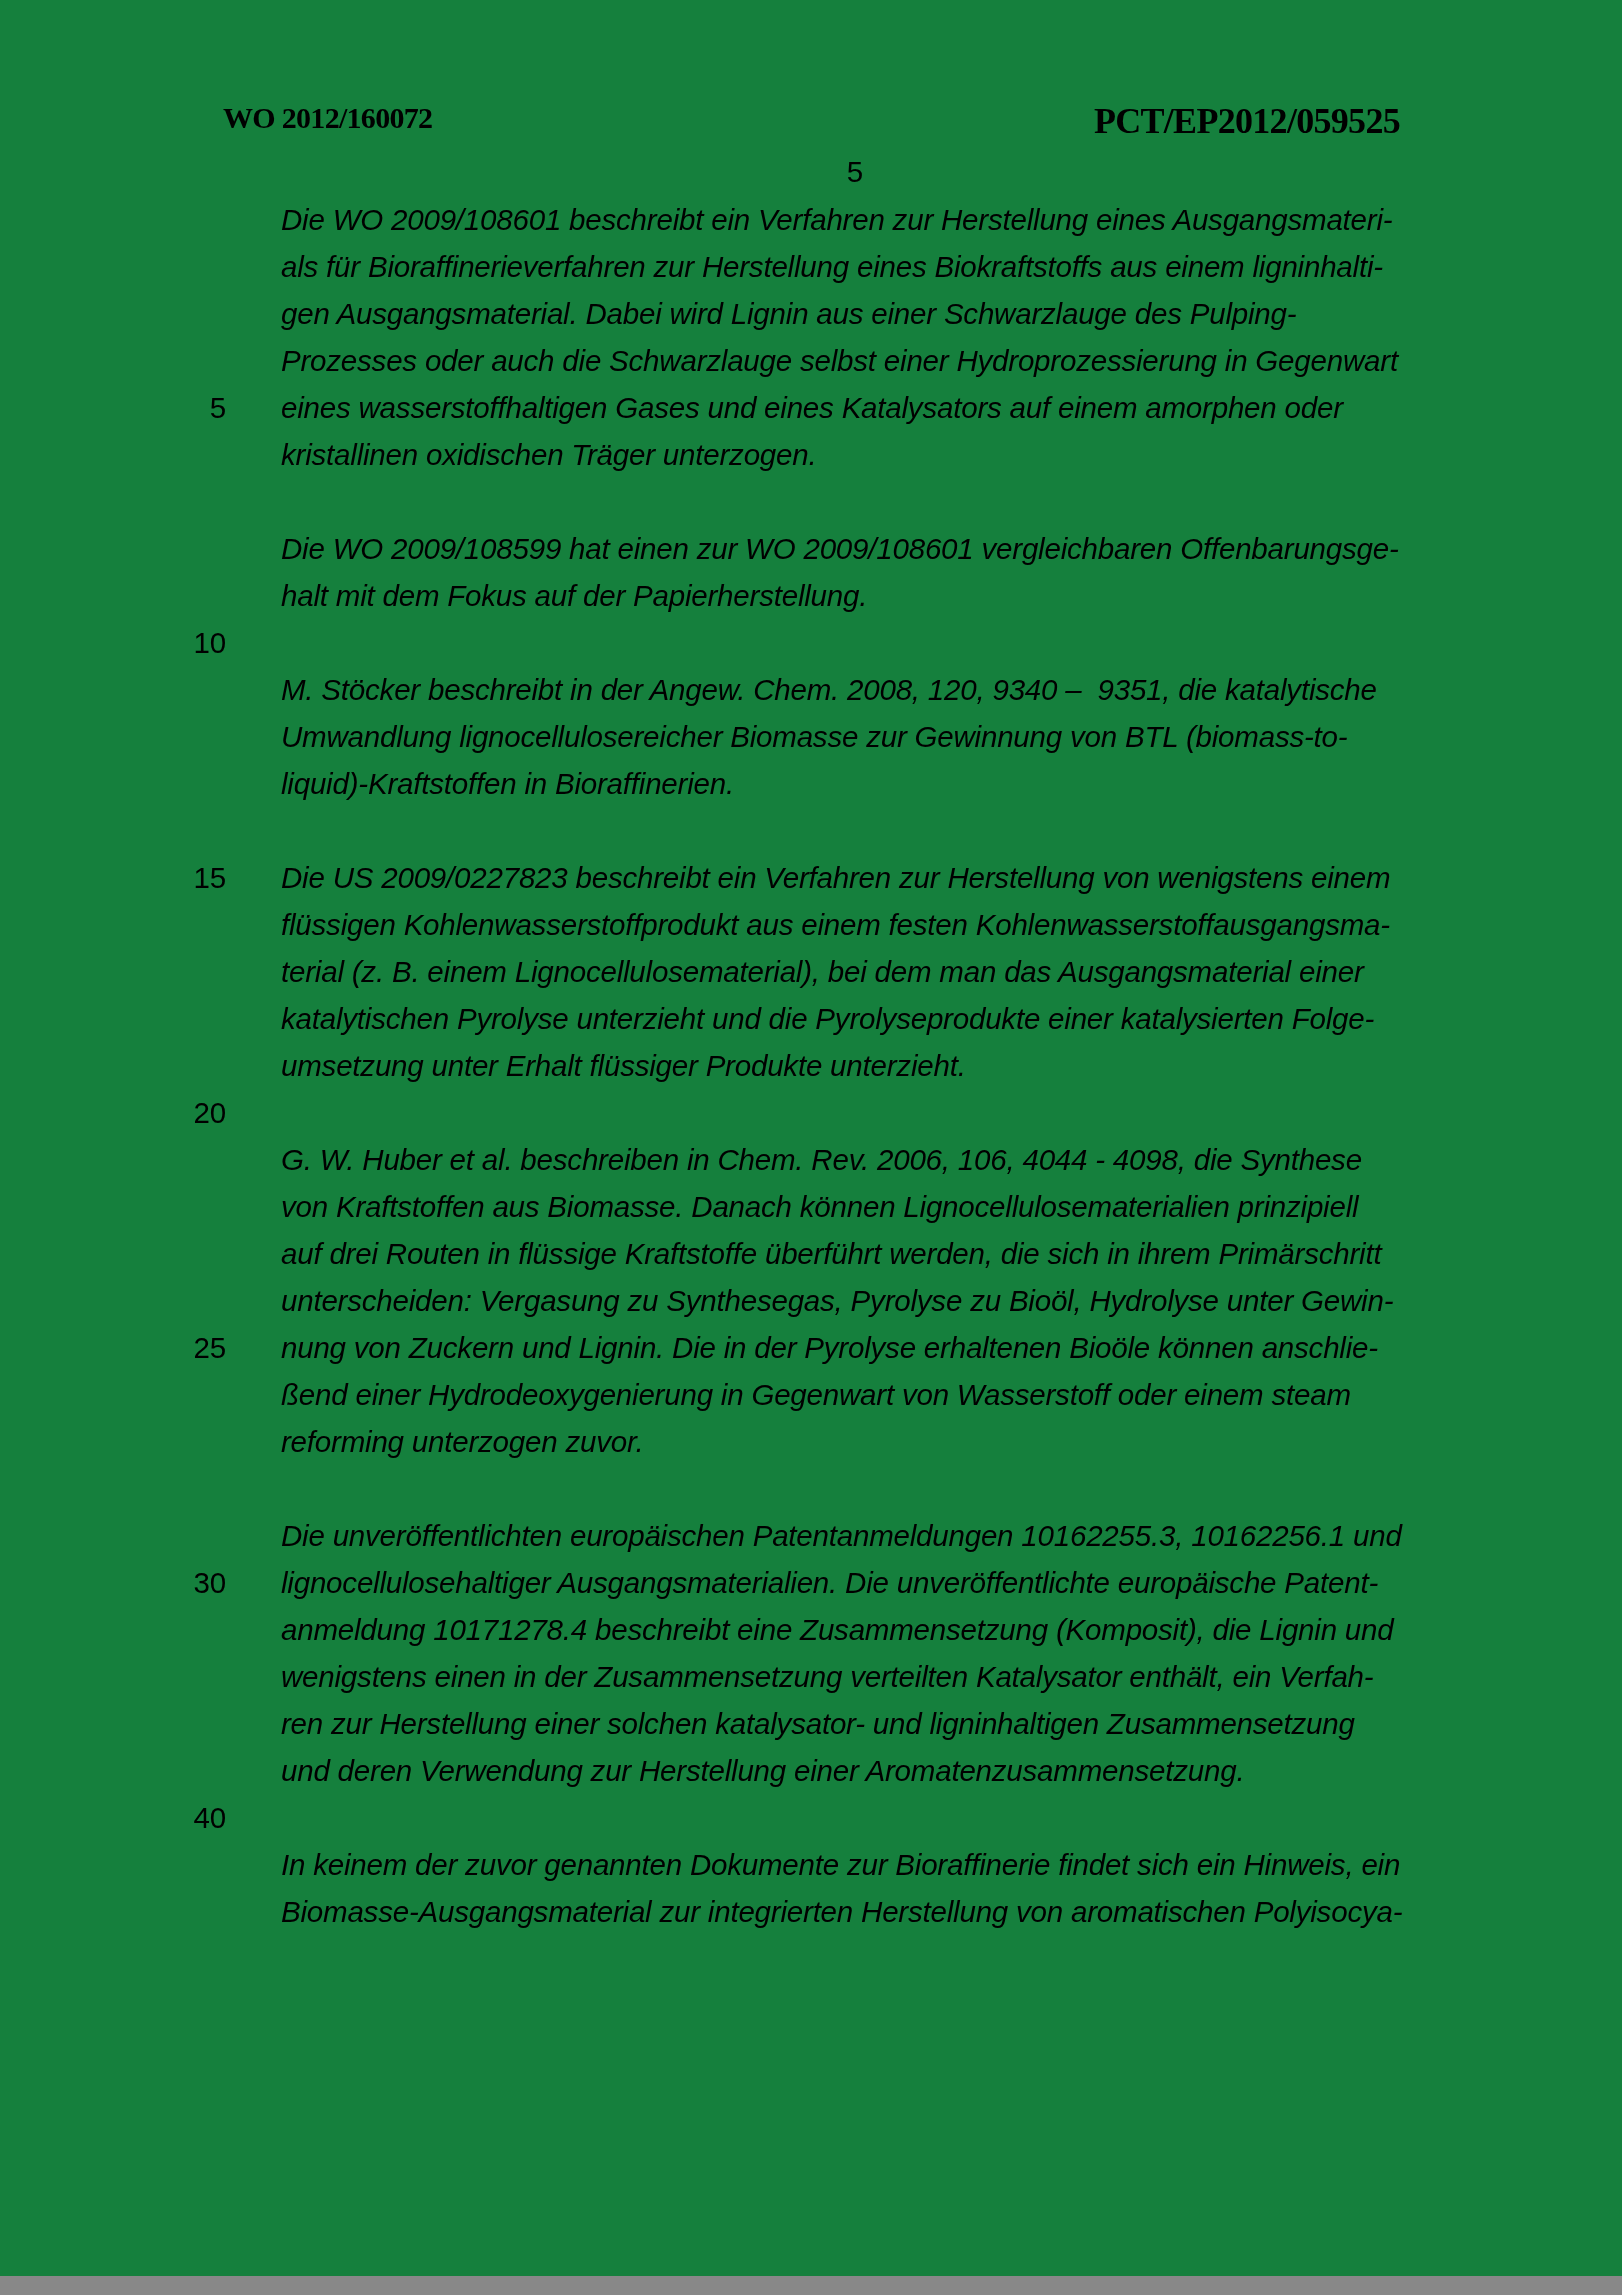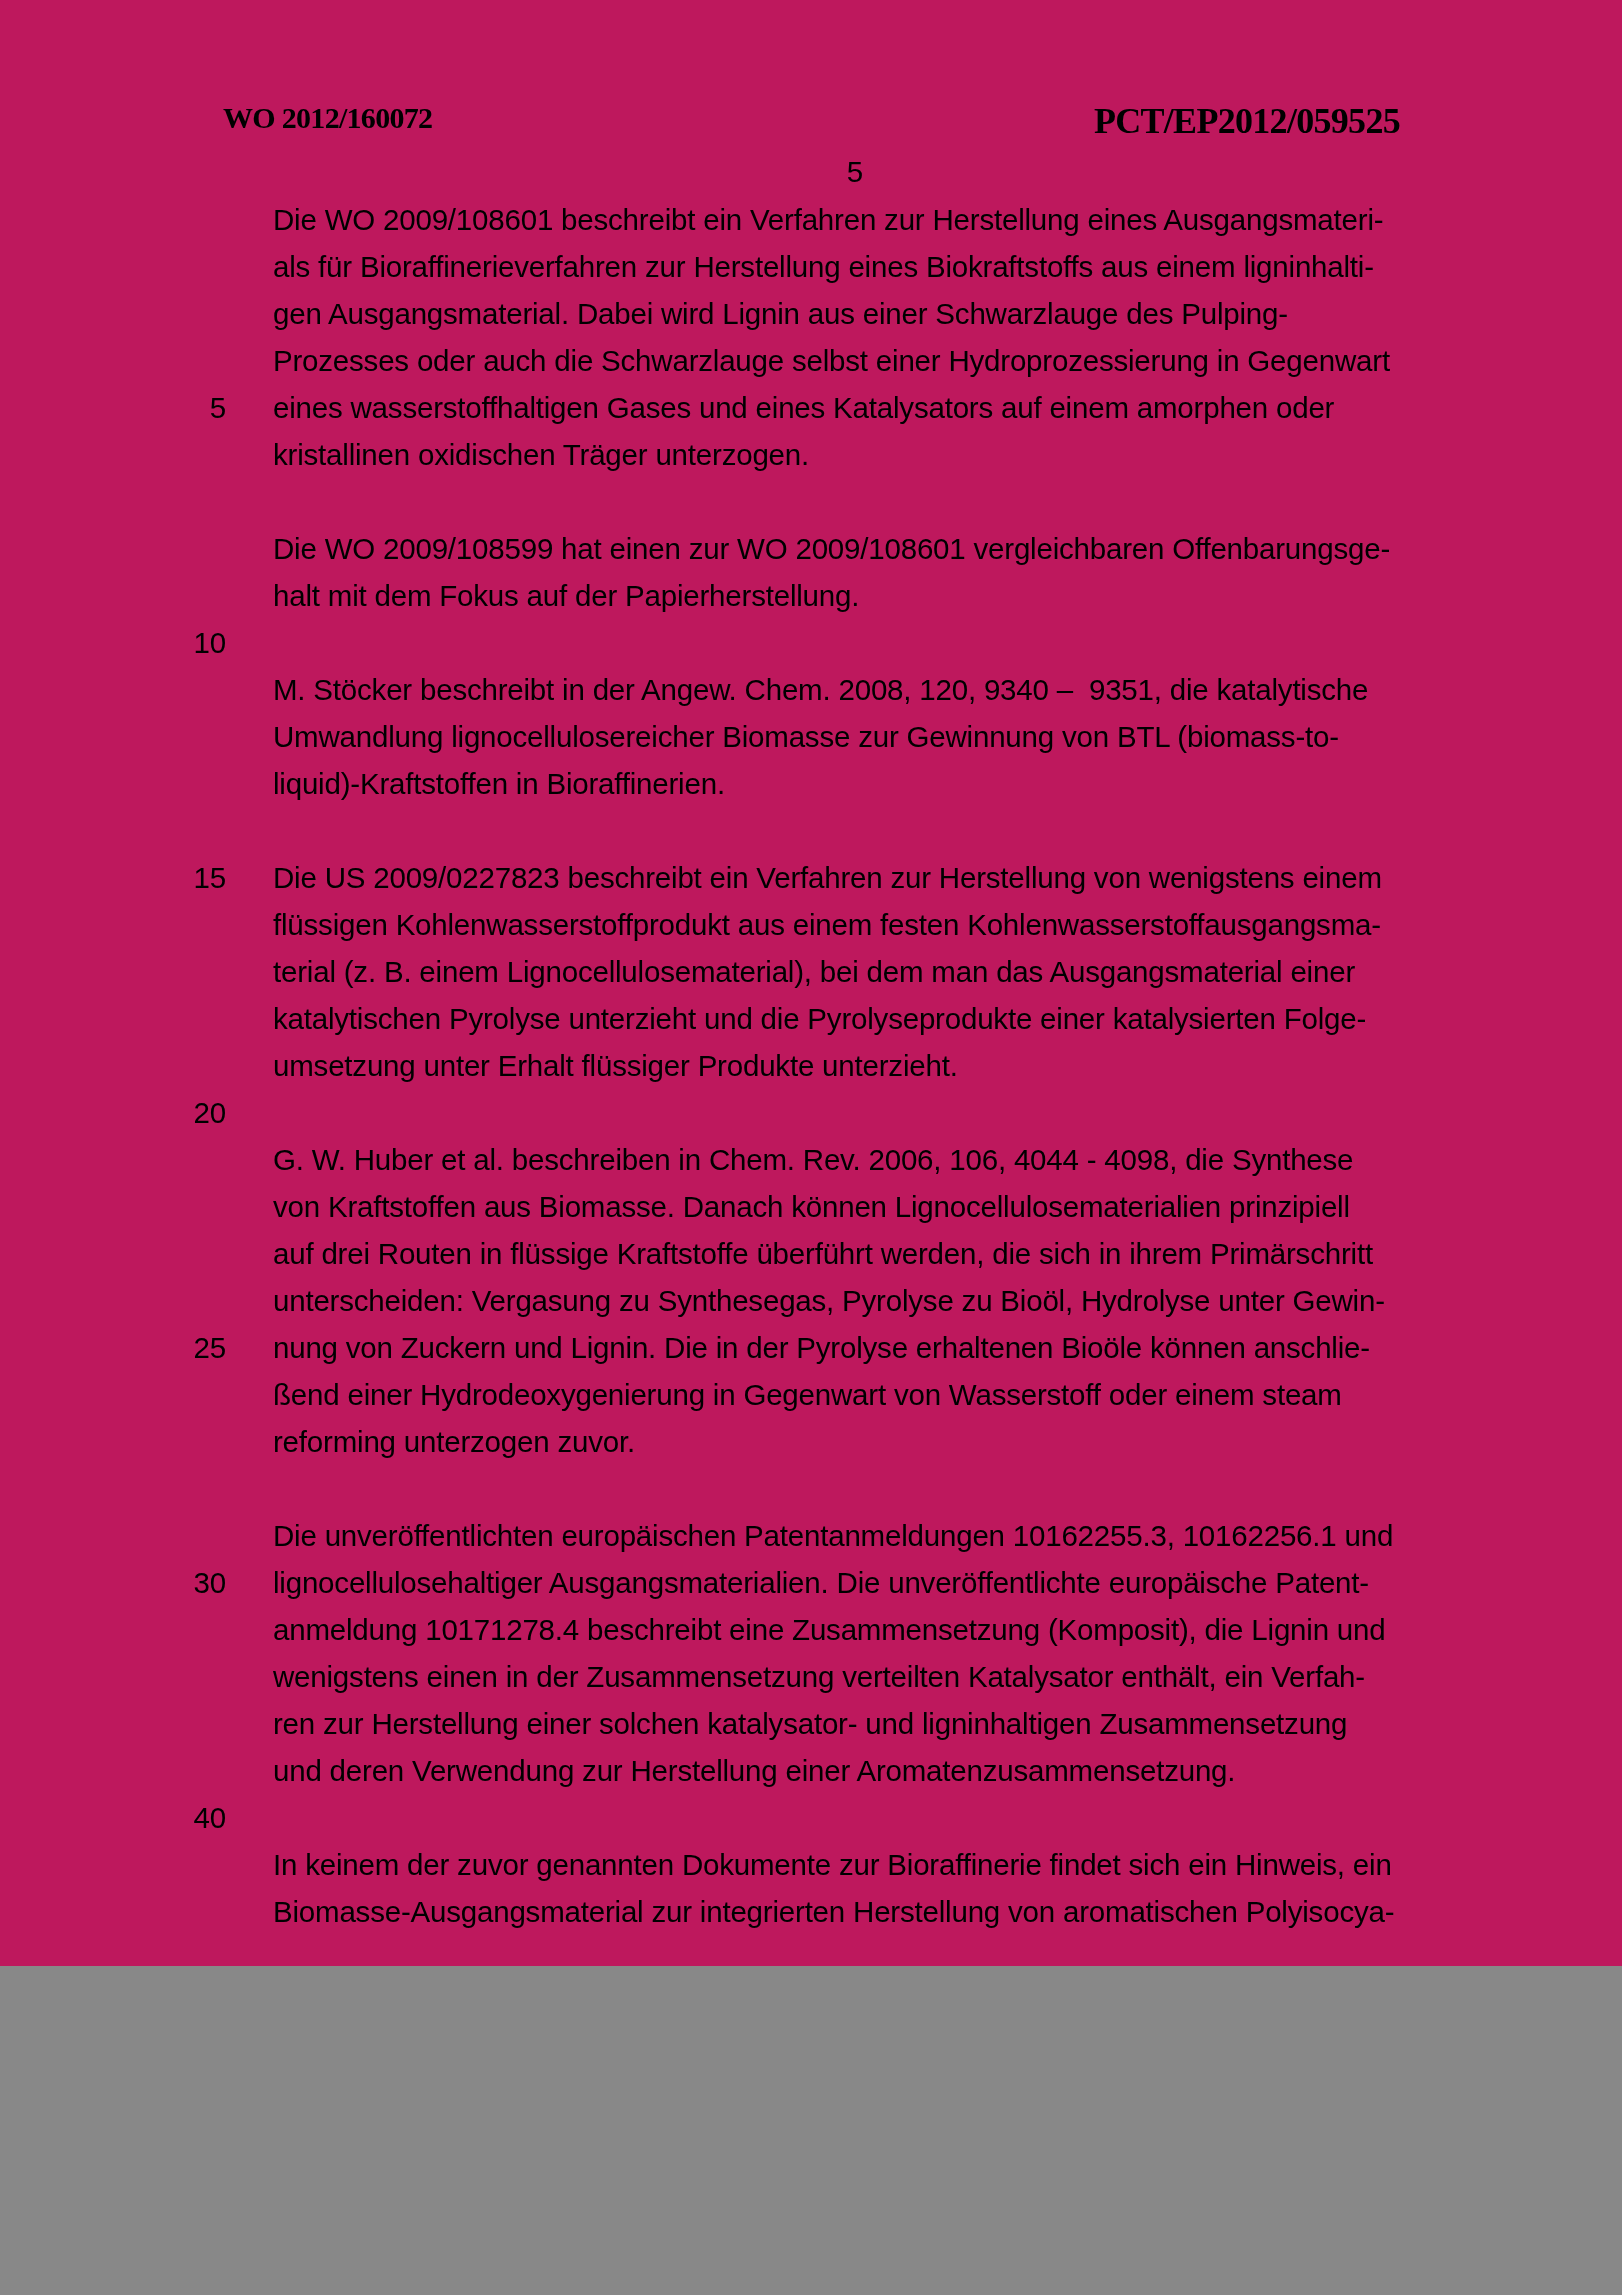--- a/index.html
+++ b/index.html
@@ -3,22 +3,22 @@
 <meta charset="utf-8">
 <style>
   html, body {
     margin: 0;
     padding: 0;
     background: #888;
   }
   .page {
     position: relative;
     width: 1622px;
-    height: 1966px;
-    background: #be185d;
+    height: 2276px;
+    background: #15803d;
     color: #000000;
     overflow: hidden;
     font-family: "Liberation Sans", sans-serif;
   }
   .header-left {
     position: absolute;
     left: 223px;
     top: 103px;
     font-family: "Liberation Serif", serif;
     font-weight: bold;
@@ -51,23 +51,24 @@
   }
   .gutter {
     position: absolute;
     left: 118px;
     top: 196px;
     width: 108px;
     text-align: right;
   }
   .body-text {
     position: absolute;
-    left: 273px;
+    left: 281px;
     top: 196px;
     width: 1244px;
+    font-style: italic;
   }
   .text-line, .gutter-line {
     height: 47px;
     line-height: 47px;
     font-size: 29.5px;
     letter-spacing: -0.2px;
     white-space: pre;
   }
 </style>
 </head>

